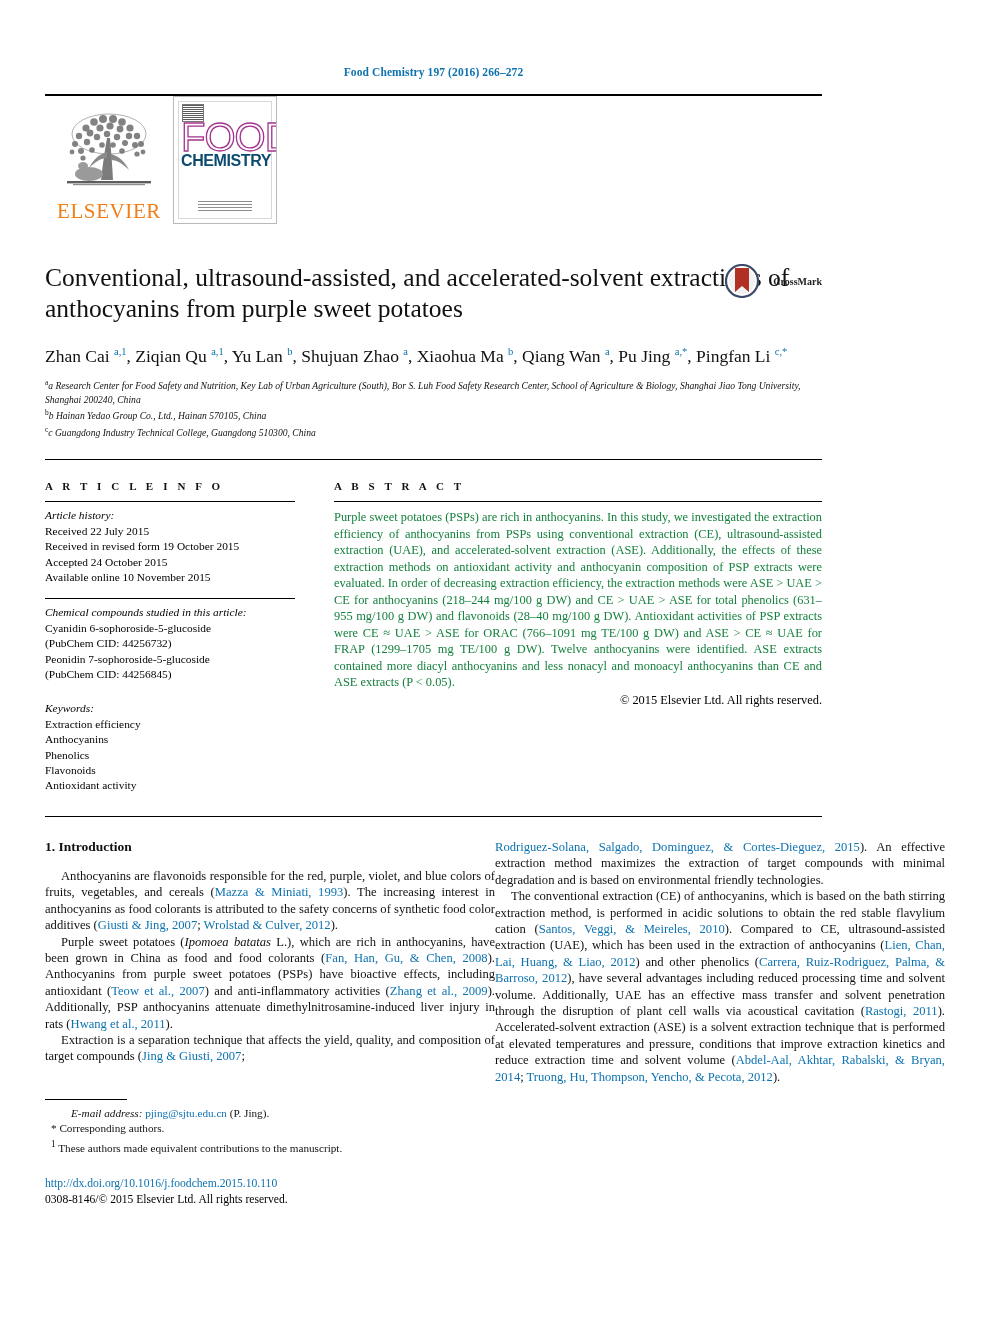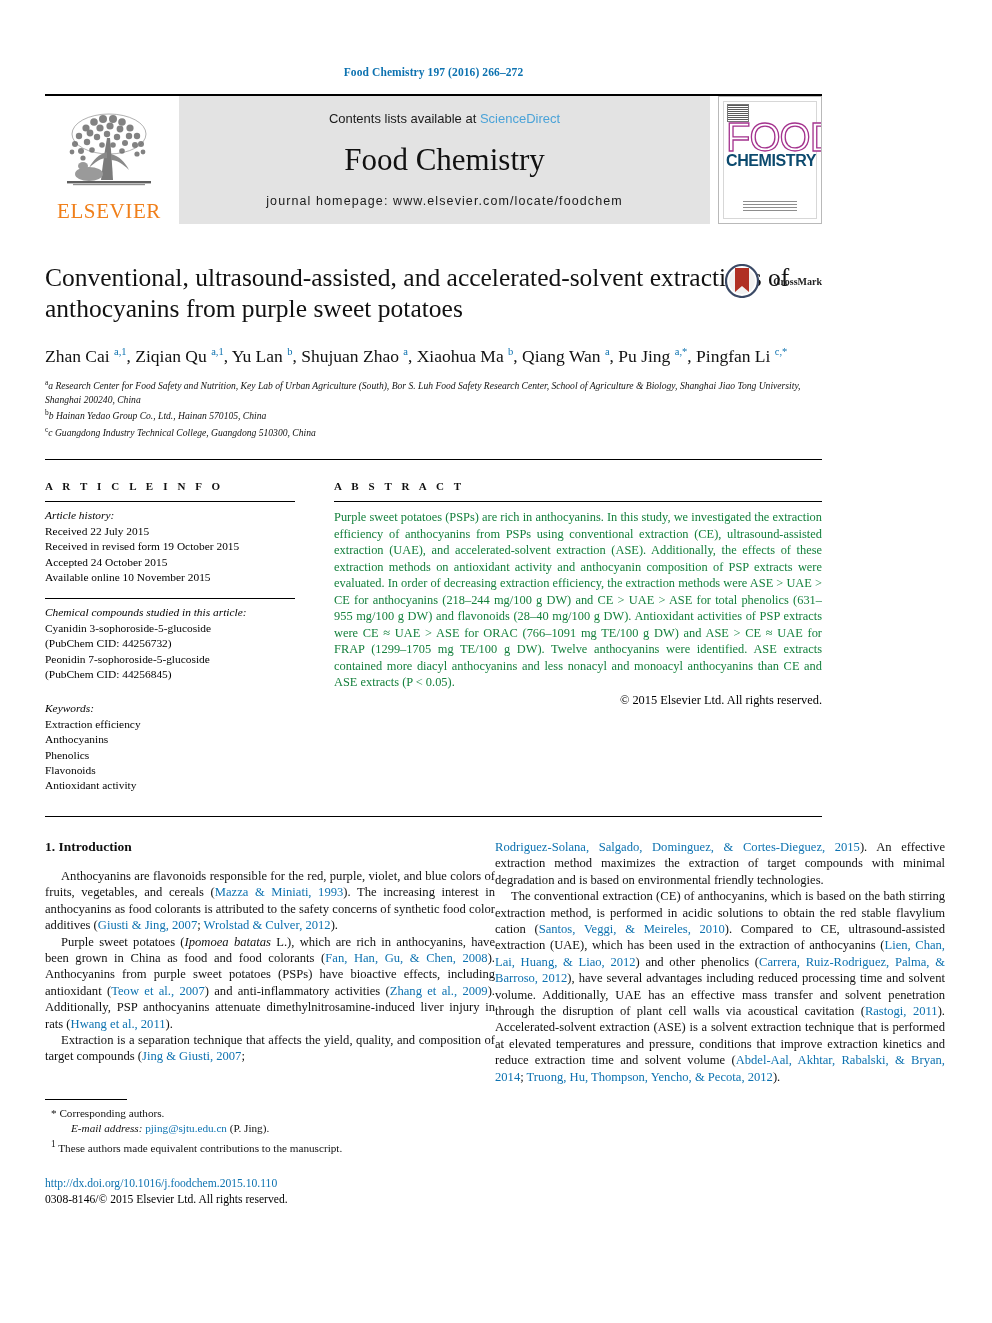--- a/index.html
+++ b/index.html
@@ -326,27 +326,20 @@
           <path d="M54 46 C62 48, 68 54, 72 62 C66 56, 60 52, 54 52 Z" fill="#8a8a8a"></path>
           <ellipse cx="32" cy="66" rx="14" ry="7" fill="#9a9a9a"></ellipse>
           <ellipse cx="26" cy="58" rx="5" ry="4" fill="#9a9a9a"></ellipse>
           <rect x="10" y="73" width="84" height="2.4" fill="#5e5e5e"></rect>
           <rect x="16" y="76" width="72" height="1.2" fill="#8d8d8d"></rect>
         </g>
       </svg>
       <div class="elsevier-word">ELSEVIER</div>
     </div>
 
-    <div class="banner">
-      <div class="contents">
-        <span>Contents lists available at </span><span class="sd">ScienceDirect</span>
-      </div>
-      <div class="jtitle">Food Chemistry</div>
-      <div class="homepage">journal homepage: www.elsevier.com/locate/foodchem</div>
-    </div>
 
     <div class="cover">
       <div class="cover-inner"></div>
       <div class="cover-stamp"></div>
       <div class="cover-food">FOOD</div>
       <div class="cover-chem">CHEMISTRY</div>
       <div class="cover-foot"></div>
     </div>
   </div>
 
@@ -380,21 +373,21 @@
         <div class="lab">Article history:</div>
         <div>Received 22 July 2015</div>
         <div>Received in revised form 19 October 2015</div>
         <div>Accepted 24 October 2015</div>
         <div>Available online 10 November 2015</div>
       </div>
       <div class="infogap"></div>
       <div class="rule"></div>
       <div class="infoblock infoblock2">
         <div class="lab">Chemical compounds studied in this article:</div>
-        <div>Cyanidin 3-sophoroside-5-glucoside</div>
+        <div>Cyanidin 6-sophoroside-5-glucoside</div>
         <div>(PubChem CID: 44256732)</div>
         <div>Peonidin 7-sophoroside-5-glucoside</div>
         <div>(PubChem CID: 44256845)</div>
       </div>
       <div class="infogap"></div>
       <div class="infoblock">
         <div class="lab">Keywords:</div>
         <div>Extraction efficiency</div>
         <div>Anthocyanins</div>
         <div>Phenolics</div>
@@ -415,30 +408,30 @@
 
   <div class="body2">
 
     <div class="bcol">
       <h2 class="h2">1. Introduction</h2>
       <p class="bp">Anthocyanins are flavonoids responsible for the red, purple, violet, and blue colors of fruits, vegetables, and cereals (<span class="ref">Mazza &amp; Miniati, 1993</span>). The increasing interest in anthocyanins as food colorants is attributed to the safety concerns of synthetic food color additives (<span class="ref">Giusti &amp; Jing, 2007</span>; <span class="ref">Wrolstad &amp; Culver, 2012</span>).</p>
       <p class="bp">Purple sweet potatoes (<i>Ipomoea batatas</i> L.), which are rich in anthocyanins, have been grown in China as food and food colorants (<span class="ref">Fan, Han, Gu, &amp; Chen, 2008</span>). Anthocyanins from purple sweet potatoes (PSPs) have bioactive effects, including antioxidant (<span class="ref">Teow et al., 2007</span>) and anti-inflammatory activities (<span class="ref">Zhang et al., 2009</span>). Additionally, PSP anthocyanins attenuate dimethylnitrosamine-induced liver injury in rats (<span class="ref">Hwang et al., 2011</span>).</p>
       <p class="bp">Extraction is a separation technique that affects the yield, quality, and composition of target compounds (<span class="ref">Jing &amp; Giusti, 2007</span>;</p>
 
       <div class="footnotes">
-        <div class="fn">
-          <span>*</span>
-          <span>Corresponding authors.</span>
-        </div>
         <div class="fn" style="padding-left:26px;text-indent:0">
           <span class="em">E-mail address:</span>
           <span class="ref">pjing@sjtu.edu.cn</span>
           <span>(P. Jing).</span>
         </div>
         <div class="fn">
+          <span>*</span>
+          <span>Corresponding authors.</span>
+        </div>
+        <div class="fn">
           <sup>1</sup>
           <span>These authors made equivalent contributions to the manuscript.</span>
         </div>
       </div>
 
       <div class="doiblock">
         <div class="doi">http://dx.doi.org/10.1016/j.foodchem.2015.10.110</div>
         <div>0308-8146/© 2015 Elsevier Ltd. All rights reserved.</div>
       </div>
     </div>

